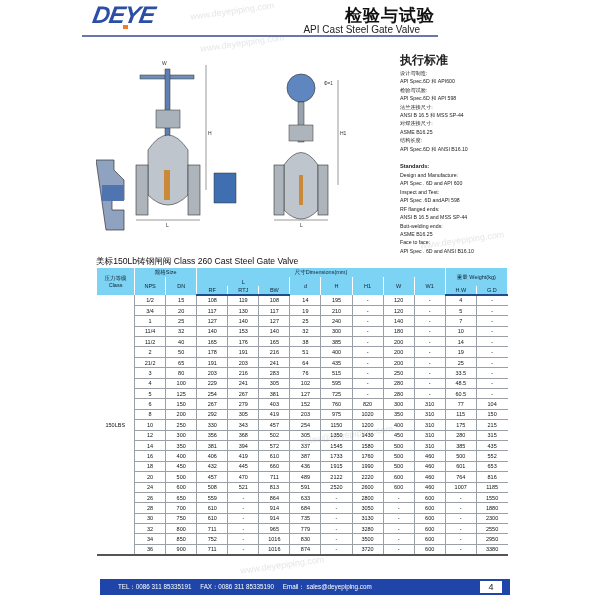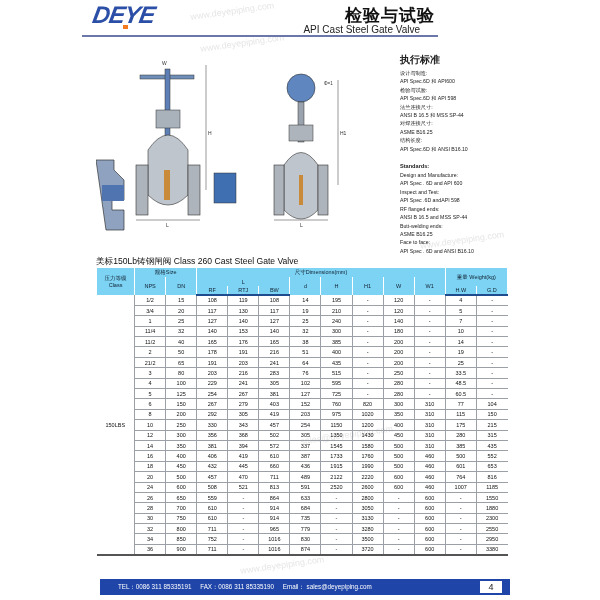--- a/index.html
+++ b/index.html
@@ -12,21 +12,21 @@
   .logo-dot { position:absolute; left:30px; top:21px; width:5px; height:4px; background:#f47a20; }
   .title-cn { position:absolute; right:165px; top:4px; font-size:17px; font-weight:bold; color:#111; letter-spacing:1px; }
   .title-en { position:absolute; right:180px; top:24px; font-size:10px; color:#222; }
   .header-rule { position:absolute; left:82px; top:35px; width:356px; height:2px; background:#6a77a8; }
 
   
   .drawing { position:absolute; left:96px; top:55px; width:270px; height:200px; }
 
   
   .stds { position:absolute; left:400px; top:55px; width:110px; font-size:5.2px; line-height:8.4px; color:#222; }
-  .stds .h { font-size:10px; font-weight:bold; line-height:11px; margin-bottom:3px;font-family:Liberation Mono, monospace; }
+  .stds .h { font-size:12px; font-weight:bold; line-height:11px; margin-bottom:3px; }
   .stds .h2 { font-size:5.6px; font-weight:bold; margin-top:9px; line-height:9px; }
 
   
   .tbl-title { position:absolute; left:96px; top:256px; font-size:8.6px; color:#111; }
   table.spec { position:absolute; left:96px; top:268px; width:412px; border-collapse:collapse; font-size:5.5px; text-align:center; }
   table.spec th { background:#7dd3f3; color:#123; font-weight:normal; height:9px; border-left:1px solid #ffffff; border-right:1px solid #ffffff; padding:0; }
   table.spec thead tr:last-child th { border-bottom:2px solid #1f4c8f; }
   table.spec td { height:10.4px; border-bottom:1px solid #9aa0a6; border-left:1px solid #9aa0a6; padding:0; color:#111; }
   table.spec td.cls { border-left:none; border-bottom:none; font-size:5.5px; }
   table.spec tbody tr:last-child td { border-bottom:2px solid #555; }

